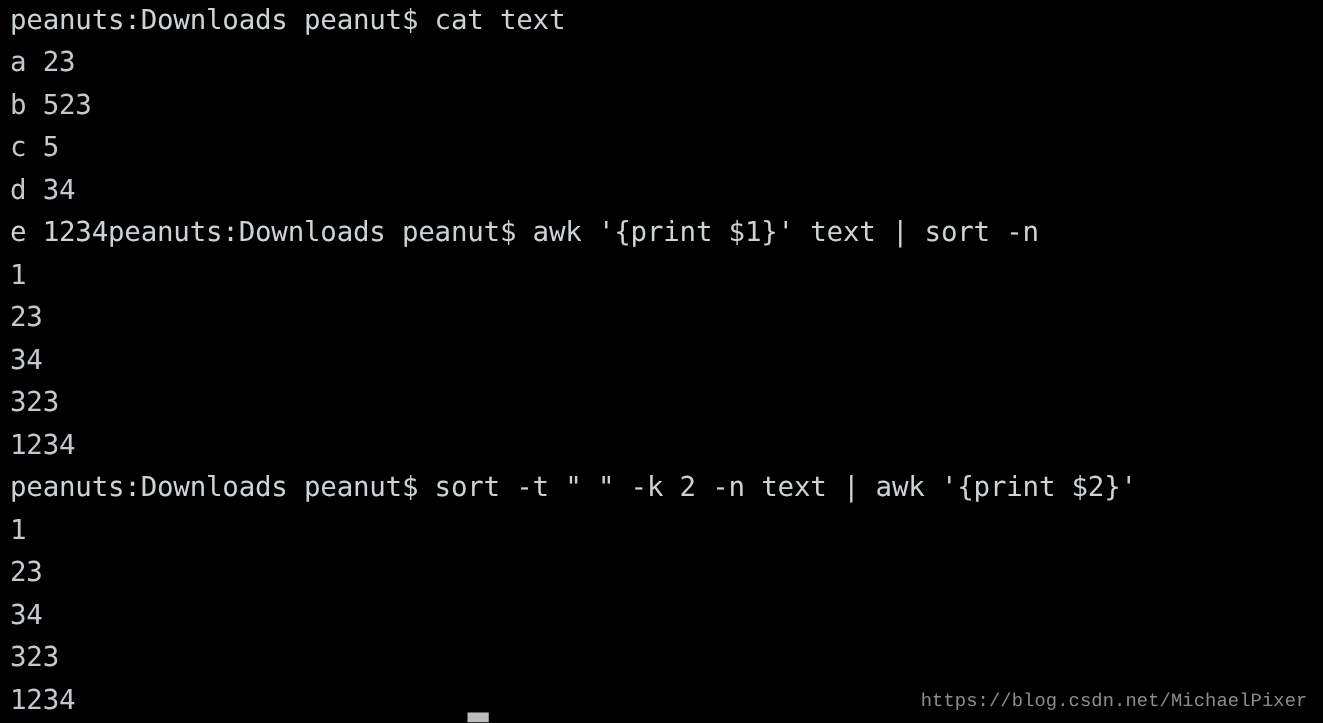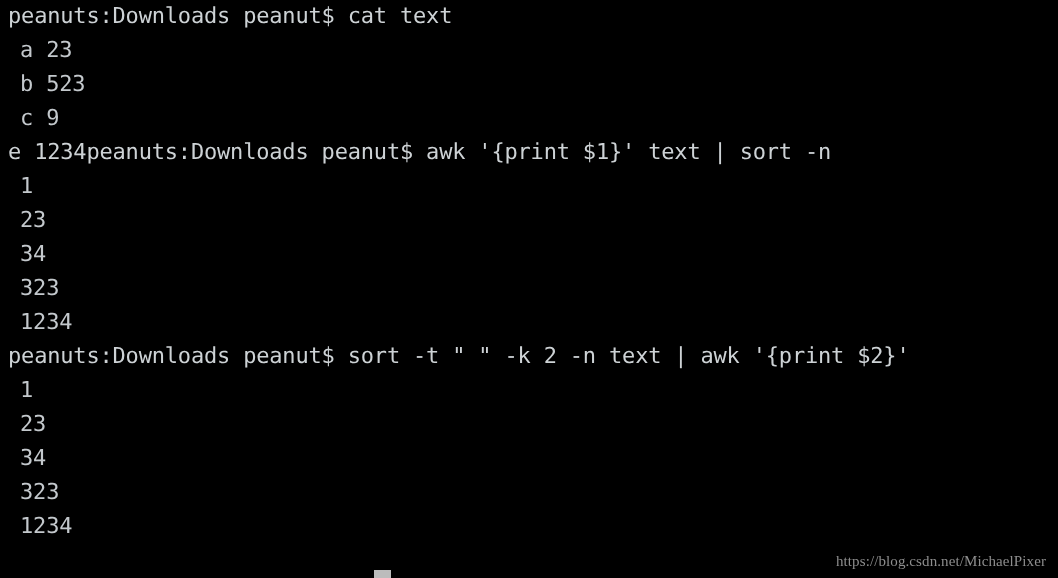--- a/index.html
+++ b/index.html
@@ -38,26 +38,26 @@
     line-height: 34px;
     font-family: "DejaVu Sans Mono", "Liberation Mono", monospace;
     font-size: 22px;
     letter-spacing: -0.18px;
     color: #c8cdd0;
     white-space: pre;
     text-rendering: geometricPrecision;
     -webkit-font-smoothing: antialiased;
   }
   .line.prompt-line { color: #cdd2d5; }
-  .line.output-line { color: #c3c8cc; margin-left: 12px; }
+  .line.output-line { color: #c3c8cc; }
   .watermark {
     position: absolute;
     right: 12px;
     bottom: 8px;
-    font-family: Liberation Serif, serif;
+    font-family: Liberation Mono, monospace;
     font-size: 15px;
     color: #8d8d8d;
     letter-spacing: 0.1px;
     white-space: pre;
     user-select: none;
   }
   .cursor-block {
     position: absolute;
     left: 374px;
     top: 570px;
@@ -67,21 +67,22 @@
   }
 </style>
 </head>
 <body>
 
 <div id="terminal" style="background: rgb(0, 0, 0);">
   <div class="screen" id="screen">
       <div class="line prompt-line">peanuts:Downloads peanut$ cat text</div>
       <div class="line output-line">a 23</div>
       <div class="line output-line">b 523</div>
-      <div class="line output-line">c 9</div>
+      <div class="line output-line">c 5</div>
+      <div class="line output-line">d 34</div>
       <div class="line prompt-line">e 1234peanuts:Downloads peanut$ awk '{print $1}' text | sort -n</div>
       <div class="line output-line">1</div>
       <div class="line output-line">23</div>
       <div class="line output-line">34</div>
       <div class="line output-line">323</div>
       <div class="line output-line">1234</div>
       <div class="line prompt-line">peanuts:Downloads peanut$ sort -t " " -k 2 -n text | awk '{print $2}'</div>
       <div class="line output-line">1</div>
       <div class="line output-line">23</div>
       <div class="line output-line">34</div>

